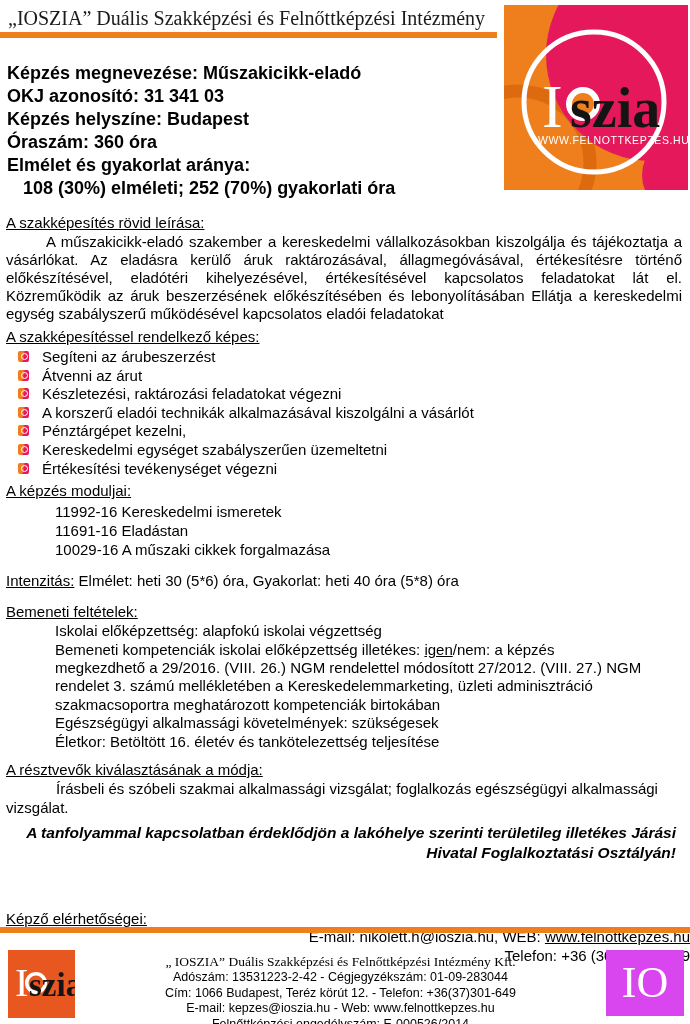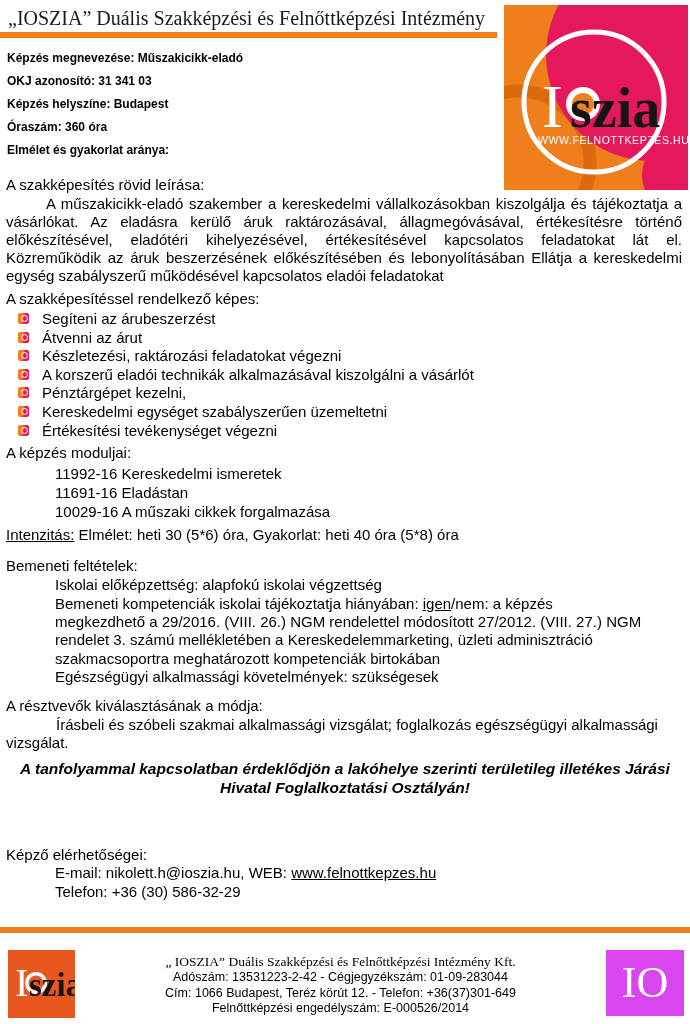--- a/index.html
+++ b/index.html
@@ -8,48 +8,48 @@
     font-family:"Liberation Sans",sans-serif;position:relative;overflow:hidden;
   }
   
   .masthead-title{
     font-family:Liberation Serif, serif;font-size:20px;line-height:22px;
     padding:7px 0 0 8px;color:#1a1a1a;
   }
   .masthead-rule{height:6px;width:497px;background:#EF7F1C;margin-top:3px;}
   .main-logo{position:absolute;top:5px;right:2px;width:184px;height:185px;}
   
-  .header-info{margin:9px 0 0 7px;width:480px;font-weight:bold;font-size:12px;line-height:23px;}
+  .header-info{margin:24px 0 0 7px;width:480px;font-weight:bold;font-size:18px;line-height:23px;}
   .header-info .indent{padding-left:16px;}
   
   .sec-h{font-size:15px;margin-left:6px;margin-top:48px;}
-  .sec-h span{}
+  .sec-h span{text-decoration:underline;}
   .para{margin:2px 8px 0 6px;font-size:15px;line-height:18px;text-align:justify;text-indent:40px;}
   .mt14{margin-top:14px;} .mt5{margin-top:5px;} .mt4{margin-top:4px;}
   .mt13{margin-top:13px;} .mt2{margin-top:10px;}
   
   .cap-list{list-style:none;margin:3px 0 0 0;padding:0 5px 0 18px;}
   .cap-item{display:flex;align-items:flex-start;font-size:15px;line-height:18.6px;}
   .bullet-icon{
     flex:none;width:11px;height:11px;margin:3px 13px 0 0;border-radius:2px;
     background:linear-gradient(100deg,#EF7F1C 42%,#E6185C 58%);position:relative;
   }
   .bullet-icon::after{
     content:"";position:absolute;left:2.5px;top:2px;width:5px;height:5px;
     border:1.2px solid #fff;border-radius:50%;
   }
   
   .ind-block{margin:3px 0 0 55px;font-size:15px;line-height:19px;}
   .entry-block{margin:2px 0 0 55px;width:588px;font-size:15px;line-height:18.4px;}
-  .intensity{margin:4px 0 0 6px;font-size:15px;line-height:19px;}
+  .intensity{margin:12px 0 0 6px;font-size:15px;line-height:19px;}
   .intensity .lbl{text-decoration:underline;}
   .selection-para{margin:2px 6px 0 6px;font-size:15px;line-height:18.5px;text-indent:50px;}
   .ulink{text-decoration:underline;}
   .notice{
-    margin:6px 14px 0;font-weight:bold;font-style:italic;text-align:center;
+    margin:6px 14px 0;font-weight:bold;font-style:italic;text-align:right;
     font-size:15.5px;line-height:19.5px;
   }
   
   .footer-bar{position:absolute;left:0;top:927px;width:690px;height:6px;background:#EF7F1C;}
   .footer{position:absolute;left:0;top:944px;width:690px;display:flex;align-items:flex-start;}
   .footer-logo-left{width:67px;height:68px;margin:6px 0 0 8px;flex:none;}
   .footer-center{flex:1;text-align:center;padding-top:9px;}
   .fc-company{font-family:"Liberation Serif",serif;font-size:13.5px;line-height:17px;}
   .fc-line{font-size:12.5px;line-height:15.5px;}
   .footer-logo-right{
@@ -78,20 +78,21 @@
   <text x="66" y="122" font-size="56" font-weight="bold" fill="#141414" font-family="Liberation Serif, serif">szia</text>
   <text x="34" y="139" font-size="10.5" fill="#ffffff" letter-spacing="0.6" font-family="Liberation Sans, sans-serif">WWW.FELNOTTKEPZES.HU</text>
 </svg>
 
 <div class="header-info">
   <div>Képzés megnevezése: Műszakicikk-eladó</div>
   <div>OKJ azonosító: 31 341 03</div>
   <div>Képzés helyszíne: Budapest</div>
   <div>Óraszám: 360 óra</div>
   <div>Elmélet és gyakorlat aránya:</div>
+  <div class="indent">108 (30%) elméleti; 252 (70%) gyakorlati óra</div>
 </div>
 
 <div class="sec-h mt14"><span>A szakképesítés rövid leírása:</span></div>
 <div class="para">A műszakicikk-eladó szakember a kereskedelmi vállalkozásokban kiszolgálja és tájékoztatja a vásárlókat. Az eladásra kerülő áruk raktározásával, állagmegóvásával, értékesítésre történő előkészítésével, eladótéri kihelyezésével, értékesítésével kapcsolatos feladatokat lát el. Közreműködik az áruk beszerzésének előkészítésében és lebonyolításában Ellátja a kereskedelmi egység szabályszerű működésével kapcsolatos eladói feladatokat</div>
 
 <div class="sec-h mt5"><span>A szakképesítéssel rendelkező képes:</span></div>
 <ul class="cap-list">
   <li class="cap-item">
       <span class="bullet-icon"></span>
       <span>Segíteni az árubeszerzést</span>
@@ -130,44 +131,46 @@
 </div>
 
 <div class="intensity">
   <span class="lbl">Intenzitás:</span>
   <span>Elmélet: heti 30 (5*6) óra, Gyakorlat: heti 40 óra (5*8) óra</span>
 </div>
 
 <div class="sec-h mt13"><span>Bemeneti feltételek:</span></div>
 <div class="entry-block">
   <div>Iskolai előképzettség: alapfokú iskolai végzettség</div>
-  <div><span>Bemeneti kompetenciák iskolai tájékoztatja hiányában: </span><span class="ulink">igen</span><span>/nem: a képzés megkezdhető a 29/2016. (VIII. 26.) NGM rendelettel módosított 27/2012. (VIII. 27.) NGM rendelet 3. számú mellékletében a Kereskedelemmarketing, üzleti adminisztráció szakmacsoportra meghatározott kompetenciák birtokában</span></div>
+  <div><span>Bemeneti kompetenciák iskolai előképzettség illetékes: </span><span class="ulink">igen</span><span>/nem: a képzés megkezdhető a 29/2016. (VIII. 26.) NGM rendelettel módosított 27/2012. (VIII. 27.) NGM rendelet 3. számú mellékletében a Kereskedelemmarketing, üzleti adminisztráció szakmacsoportra meghatározott kompetenciák birtokában</span></div>
   <div>Egészségügyi alkalmassági követelmények: szükségesek</div>
+  <div>Életkor: Betöltött 16. életév és tankötelezettség teljesítése</div>
 </div>
 
 <div class="sec-h mt2"><span>A résztvevők kiválasztásának a módja:</span></div>
 <div class="selection-para">Írásbeli és szóbeli szakmai alkalmassági vizsgálat; foglalkozás egészségügyi alkalmassági vizsgálat.</div>
 
 <div class="notice">A tanfolyammal kapcsolatban érdeklődjön a lakóhelye szerinti területileg illetékes Járási Hivatal Foglalkoztatási Osztályán!</div>
 
 <div class="sec-h"><span>Képző elérhetőségei:</span></div>
-<div class="ind-block" style="margin-top:0;">
+<div class="ind-block" style="margin-top:0;text-align:right;">
   <div><span>E-mail: nikolett.h@ioszia.hu, WEB: </span><span class="ulink">www.felnottkepzes.hu</span></div>
   <div>Telefon: +36 (30) 586-32-29</div>
 </div>
 
 <div class="footer-bar"></div>
 <div class="footer">
   <svg class="footer-logo-left" viewBox="0 0 67 68" aria-hidden="true">
     <rect width="67" height="68" fill="#E8571F"></rect>
     <text x="7" y="46" font-size="40" fill="#ffffff" font-family="Liberation Serif, serif">I</text>
     <circle cx="28" cy="33" r="11" fill="#ffffff"></circle>
     <circle cx="28" cy="33" r="7.5" fill="#E8571F"></circle>
     <text x="21" y="46" font-size="33" font-weight="bold" fill="#141414" font-family="Liberation Serif, serif">szia</text>
   </svg>
   <div class="footer-center">
     <div class="fc-company">„ IOSZIA” Duális Szakképzési és Felnőttképzési Intézmény Kft.</div>
     <div class="fc-line">Adószám: 13531223-2-42 - Cégjegyzékszám: 01-09-283044</div>
     <div class="fc-line">Cím: 1066 Budapest, Teréz körút 12. - Telefon: +36(37)301-649</div>
+    <div class="fc-line">E-mail: kepzes@ioszia.hu - Web: www.felnottkepzes.hu</div>
     <div class="fc-line">Felnőttképzési engedélyszám: E-000526/2014</div>
   </div>
   <div class="footer-logo-right">IO</div>
 </div>
 
 </body></html>

